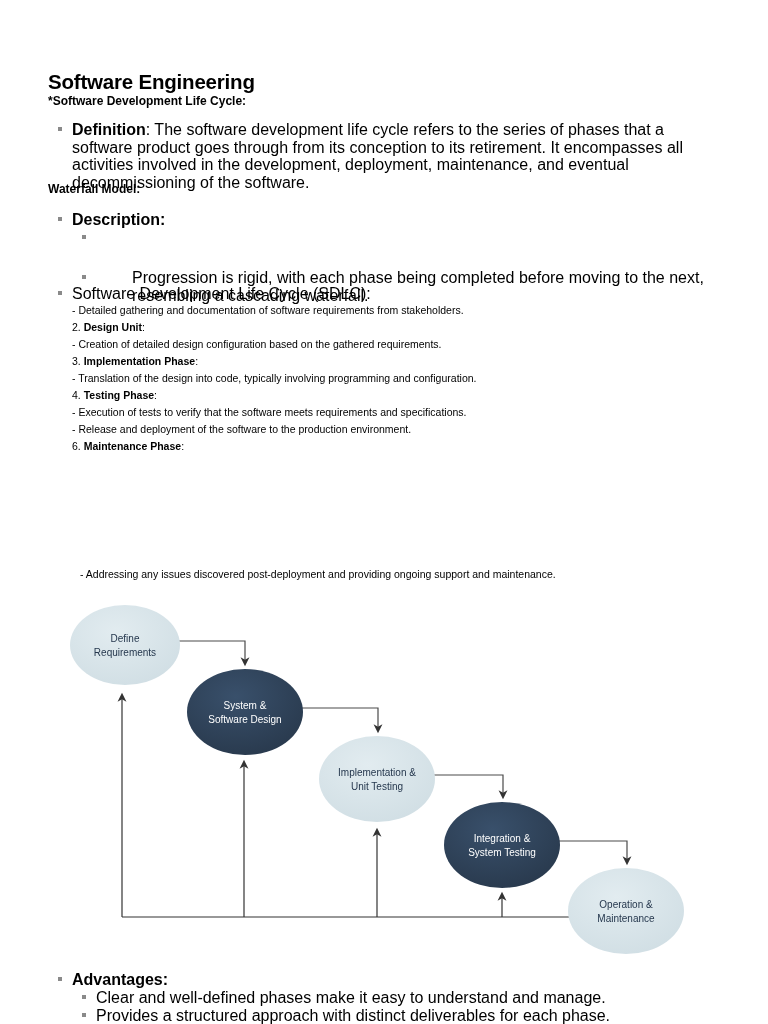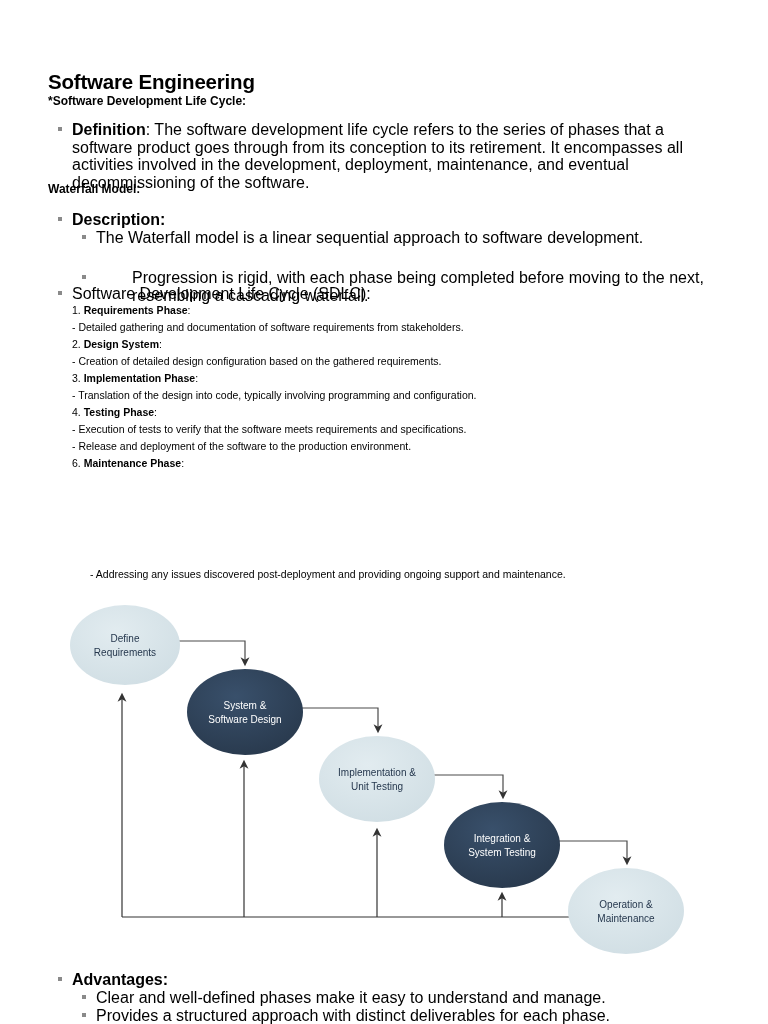--- a/index.html
+++ b/index.html
@@ -80,21 +80,21 @@
     font-size: 10.5px;
     line-height: 17px;
     color: #000;
     width: 620px;
   }
   .phases .ph-title { margin: 0; }
   .phases .ph-desc { margin: 0; }
 
   .trailing-line {
     position: absolute;
-    left: 90px;
+    left: 80px;
     top: 568px;
     font-size: 10.5px;
     color: #000;
   }
 
   
   #waterfall-diagram {
     position: absolute;
     left: 48px;
     top: 596px;
@@ -131,37 +131,35 @@
 
   <div class="section-head" id="waterfall-head">Waterfall Model:</div>
 
   <div class="bullet lvl1" id="desc-head">
     <span class="marker"></span>
     <span class="bold">Description:</span>
   </div>
 
   <div class="bullet lvl2" id="desc-1">
     <span class="marker"></span>
-    <span>The Waterfall model is a linear sequential approach to software development.</span>
   </div>
   <div class="bullet lvl2" id="desc-3">
     <span class="marker"></span>
     <span>Progression is rigid, with each phase being completed before moving to the next, resembling a cascading waterfall.</span>
   </div>
 
   <div class="bullet lvl1" id="sdlc-bullet">
     <span class="marker"></span>
     <span>Software Development Life Cycle (SDLC):</span>
   </div>
 
   <div class="phases">
-    <div class="ph-title"><span>1.</span> <span class="bold">Requirements Phase</span><span>:</span></div>
     <div class="ph-desc">- Detailed gathering and documentation of software requirements from stakeholders.</div>
 
-    <div class="ph-title"><span>2.</span> <span class="bold">Design System</span><span>:</span></div>
+    <div class="ph-title"><span>2.</span> <span class="bold">Design Unit</span><span>:</span></div>
     <div class="ph-desc">- Creation of detailed design configuration based on the gathered requirements.</div>
 
     <div class="ph-title"><span>3.</span> <span class="bold">Implementation Phase</span><span>:</span></div>
     <div class="ph-desc">- Translation of the design into code, typically involving programming and configuration.</div>
 
     <div class="ph-title"><span>4.</span> <span class="bold">Testing Phase</span><span>:</span></div>
     <div class="ph-desc">- Execution of tests to verify that the software meets requirements and specifications.</div>
 
     <div class="ph-desc">- Release and deployment of the software to the production environment.</div>
 

